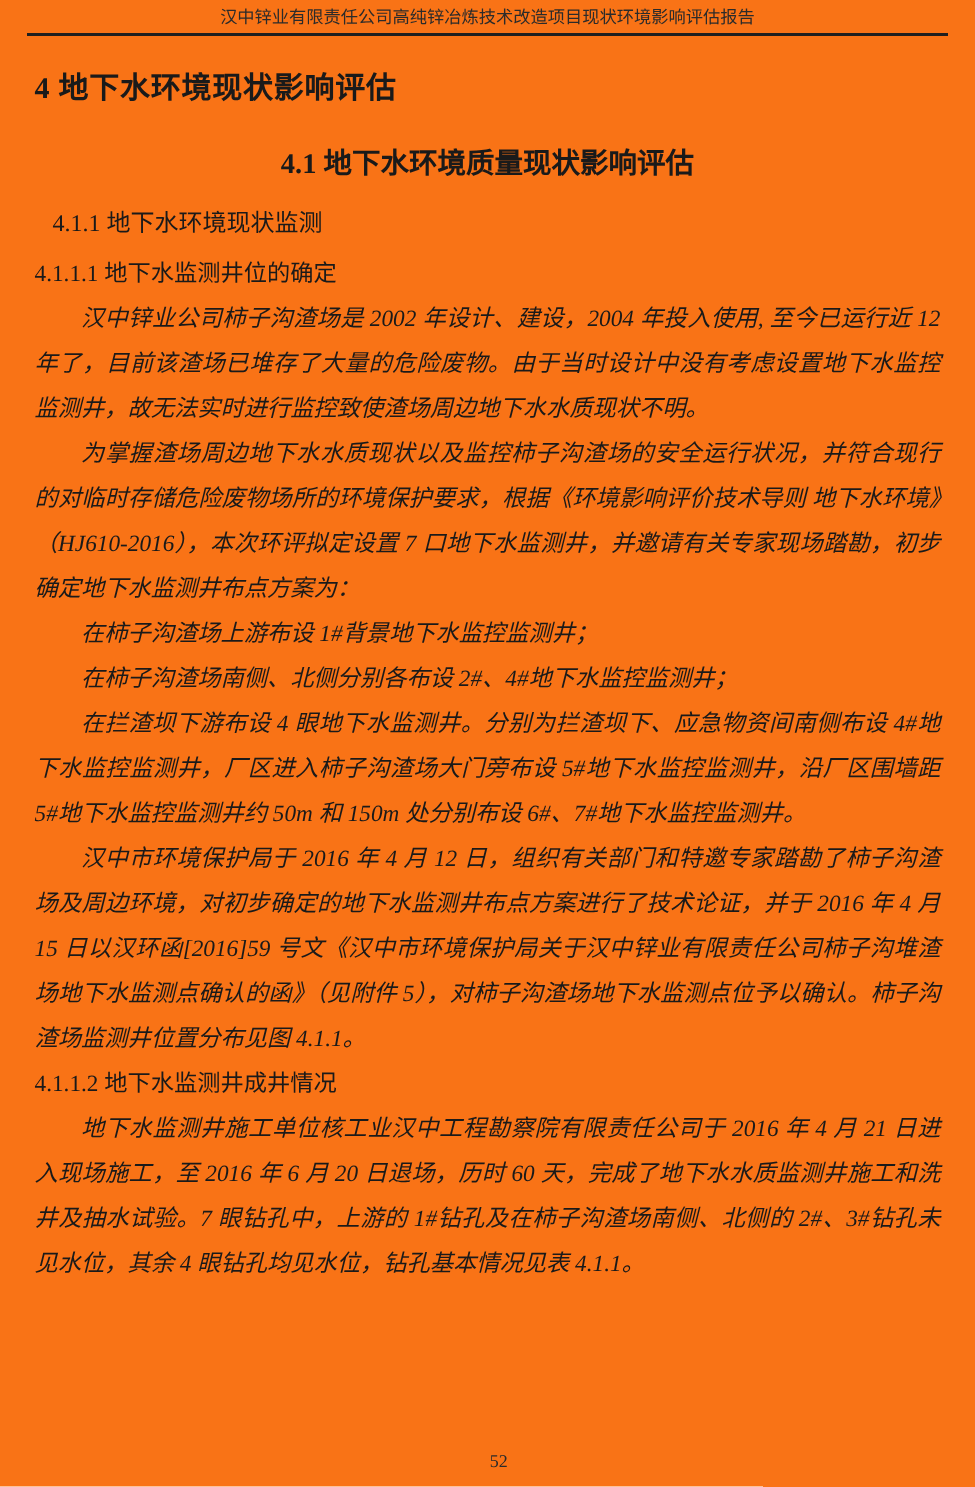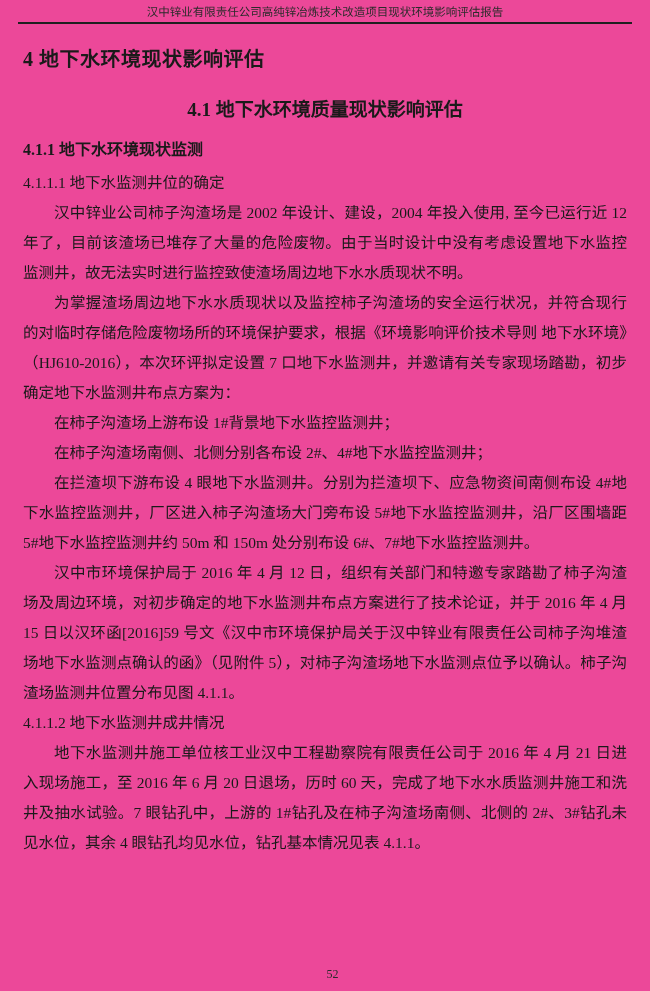--- a/index.html
+++ b/index.html
@@ -6,21 +6,21 @@
     margin: 0;
     padding: 0;
     background: #ffffff;
   }
   .page {
     position: relative;
     width: 650px;
     height: 991px;
     box-sizing: border-box;
     padding: 0 23px;
-    background: #ec4899;
+    background: #f97316;
     color: #1a1a1a;
     font-family: "Liberation Serif", "DejaVu Serif", serif;
     overflow: hidden;
   }
   .page-header {
     padding-top: 5px;
     text-align: center;
     font-size: 11.5px;
     line-height: 15px;
     color: #2b2b2b;
@@ -39,40 +39,41 @@
     letter-spacing: 0.5px;
   }
   h2.section {
     margin: 27px 0 0 0;
     font-size: 19px;
     line-height: 21px;
     font-weight: bold;
     text-align: center;
   }
   h3.subsection {
-    margin: 21px 0 0 0;
+    margin: 21px 0 0 12px;
     font-size: 16px;
     line-height: 18px;
-    font-weight: bold;
+    font-weight: normal;
   }
   .body-text {
     margin-top: 9px;
     font-size: 15.5px;
     line-height: 30px;
     text-align: justify;
   }
   .body-text p {
     margin: 0;
   }
   p.clause-heading {
     text-indent: 0;
     text-align: left;
   }
   p.indent {
     text-indent: 31px;
+    font-style: italic;
   }
   .page-footer {
     position: absolute;
     left: 0;
     right: 0;
     bottom: 9px;
     text-align: center;
     font-size: 12px;
     color: #2b2b2b;
     margin-left: 15px;

